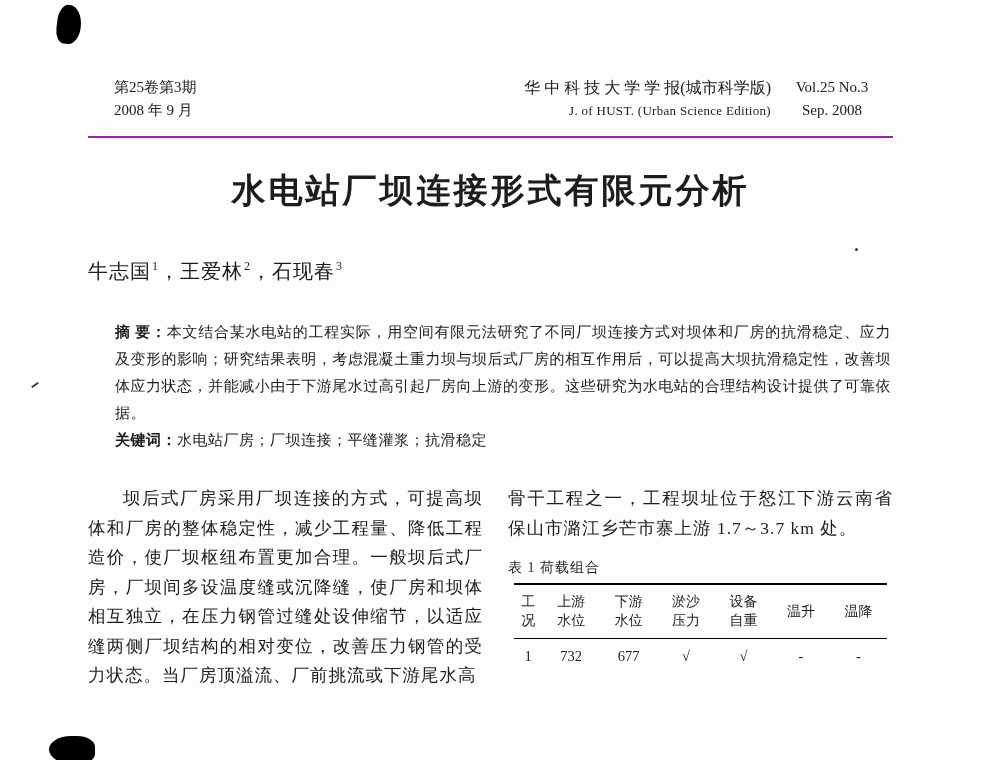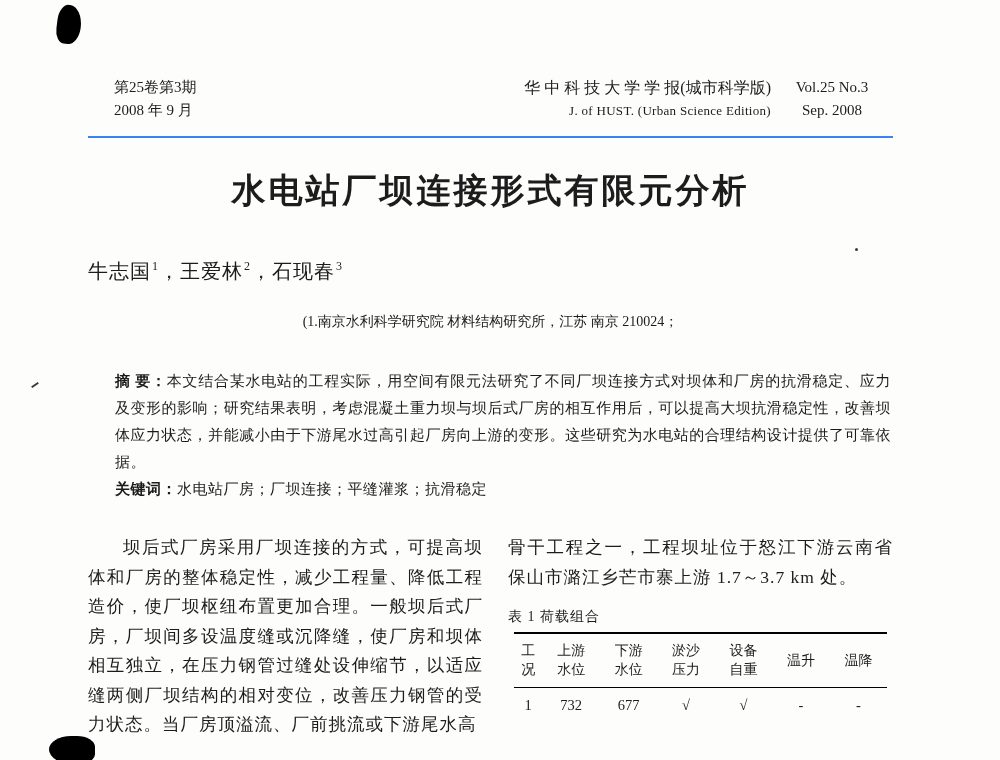--- a/index.html
+++ b/index.html
@@ -11,21 +11,21 @@
     font-family:"Liberation Serif","DejaVu Serif",serif;
     color:#1c1c1c;
     margin:0 auto;
   }
   .content{padding:0 107px 0 88px;}
 
   
   .journal-header{
     display:flex;align-items:flex-start;
     padding-top:76px;padding-bottom:14px;
-    border-bottom:2px solid #3b82f6;
+    border-bottom:2px solid #a21caf;
   }
   .jh-left{width:178px;font-size:15px;line-height:23px;padding-left:26px;box-sizing:border-box;}
   .jh-center{flex:1;text-align:right;font-size:16px;line-height:23px;}
   .jh-center .en{font-size:13px;letter-spacing:.3px;}
   .jh-right{width:122px;text-align:center;font-size:15px;line-height:23px;}
 
   
   .article-title{
     margin-top:30px;text-align:center;
     font-size:34px;font-weight:700;letter-spacing:3px;
@@ -102,21 +102,20 @@
       </div>
     </div>
 
     <div class="article-title">水电站厂坝连接形式有限元分析</div>
 
     <div class="authors-line">
       <span><span>牛志国</span><sup>1</sup></span><span>，</span><span><span>王爱林</span><sup>2</sup></span><span>，</span><span><span>石现春</span><sup>3</sup></span>
     </div>
 
     <div class="affiliations">
-      <div>(1.南京水利科学研究院 材料结构研究所，江苏 南京 210024；</div>
     </div>
 
     <div class="meta-block">
       <p><span class="meta-label">摘  要：</span><span>本文结合某水电站的工程实际，用空间有限元法研究了不同厂坝连接方式对坝体和厂房的抗滑稳定、应力及变形的影响；研究结果表明，考虑混凝土重力坝与坝后式厂房的相互作用后，可以提高大坝抗滑稳定性，改善坝体应力状态，并能减小由于下游尾水过高引起厂房向上游的变形。这些研究为水电站的合理结构设计提供了可靠依据。</span></p>
       <p><span class="meta-label">关键词：</span><span>水电站厂房；厂坝连接；平缝灌浆；抗滑稳定</span></p>
     </div>
 
     <div class="columns">
 
       <div class="col-left">

